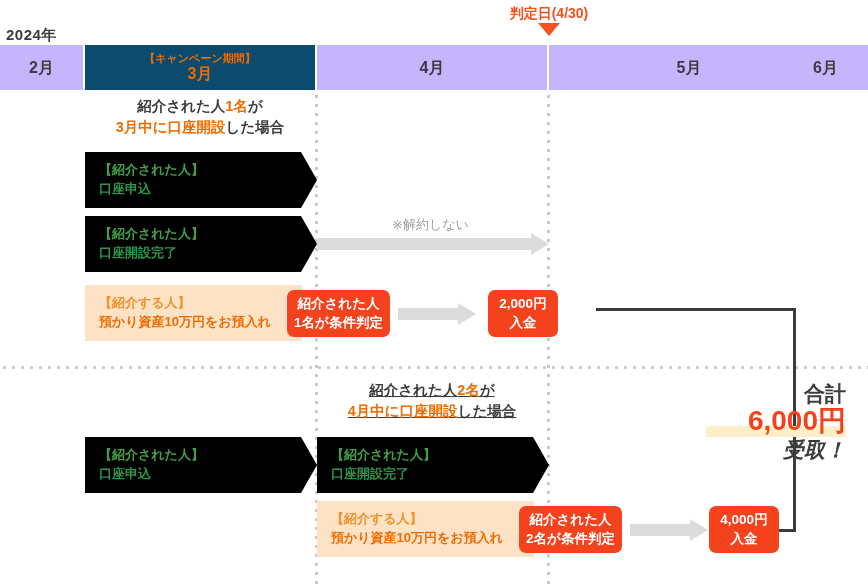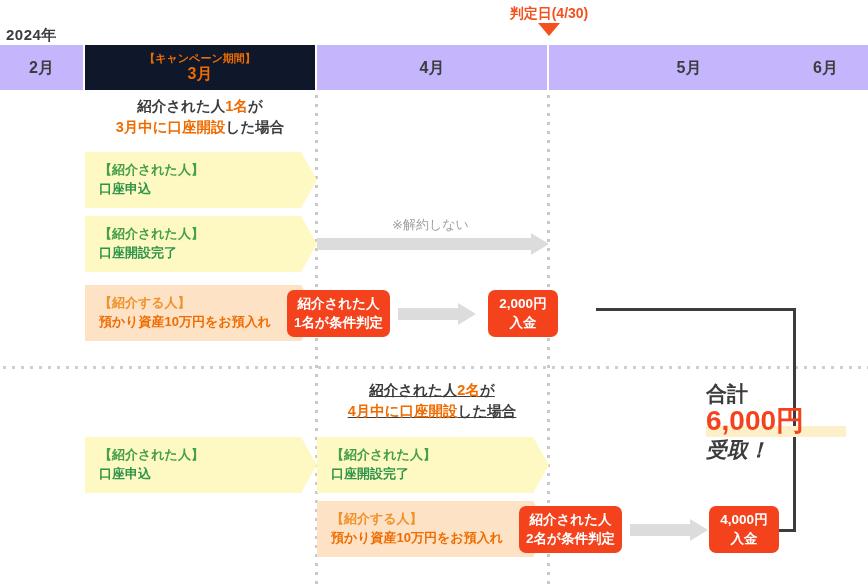--- a/index.html
+++ b/index.html
@@ -29,21 +29,21 @@
     border-top:13px solid #f4511e;
   }
 
   
   .month-row{position:absolute;left:0;top:45px;width:868px;height:45px;}
   .mcell{
     position:absolute;top:0;height:45px;background:#c4b5fd;
     display:flex;flex-direction:column;align-items:center;justify-content:center;
     font-size:16px;font-weight:bold;color:#3c3c3c;
   }
-  .mcell.campaign{background:#0f172a;color:#ef6c00;}
+  .mcell.campaign{background:#0c4a6e;color:#ef6c00;}
   .mcell .sub{font-size:11px;font-weight:bold;line-height:1.15;color:#ef6c00;}
   .mcell .big{font-size:16px;font-weight:bold;line-height:1.2;}
 
   
   .vdot{
     position:absolute;width:3px;
     background-image:radial-gradient(circle, #c9c9c9 1.5px, transparent 1.6px);
     background-size:3px 9px;background-repeat:repeat-y;
   }
   .hdot{
@@ -60,21 +60,21 @@
   .caption em{font-style:normal;color:#ef6c00;}
 
   
   .chev{
     position:absolute;height:56px;
     display:flex;flex-direction:column;justify-content:center;
     padding-left:14px;box-sizing:border-box;
     font-size:13px;font-weight:bold;line-height:1.45;
     clip-path:polygon(0 0, calc(100% - 16px) 0, 100% 50%, calc(100% - 16px) 100%, 0 100%);
   }
-  .chev.green{background:#fef9c3;color:#2e9449;}
+  .chev.green{background:#000000;color:#2e9449;}
   .chev.green .l1{color:#43a047;}
   .chev.green .l2{color:#2e9449;}
   .chev.orange{background:#fde2c6;}
   .chev.orange .l1{color:#f0922a;}
   .chev.orange .l2{color:#ef6c00;}
   .chev .l1,.chev .l2{display:block;}
 
   
   .garrow{position:absolute;height:22px;}
   .garrow .shaft{
@@ -95,21 +95,21 @@
     display:flex;flex-direction:column;align-items:center;justify-content:center;
     font-size:13.5px;font-weight:bold;line-height:1.35;text-align:center;
   }
   .redbox span{display:block;}
 
   
   .brk{position:absolute;background:#3c3c3c;}
 
   
   .total{
-    position:absolute;text-align:left;white-space:nowrap;
+    position:absolute;text-align:right;white-space:nowrap;
   }
   .total .t1{display:block;font-size:21px;font-weight:bold;color:#3c3c3c;line-height:1.15;}
   .total .t2{
     display:block;font-size:28px;font-weight:bold;color:#f4421d;line-height:1.1;
     background:linear-gradient(to top, #fdf0c8 0, #fdf0c8 11px, transparent 11px);
   }
   .total .t3{display:block;font-size:21px;font-weight:bold;font-style:italic;color:#3c3c3c;line-height:1.2;}
 </style>
 </head>
 <body>

